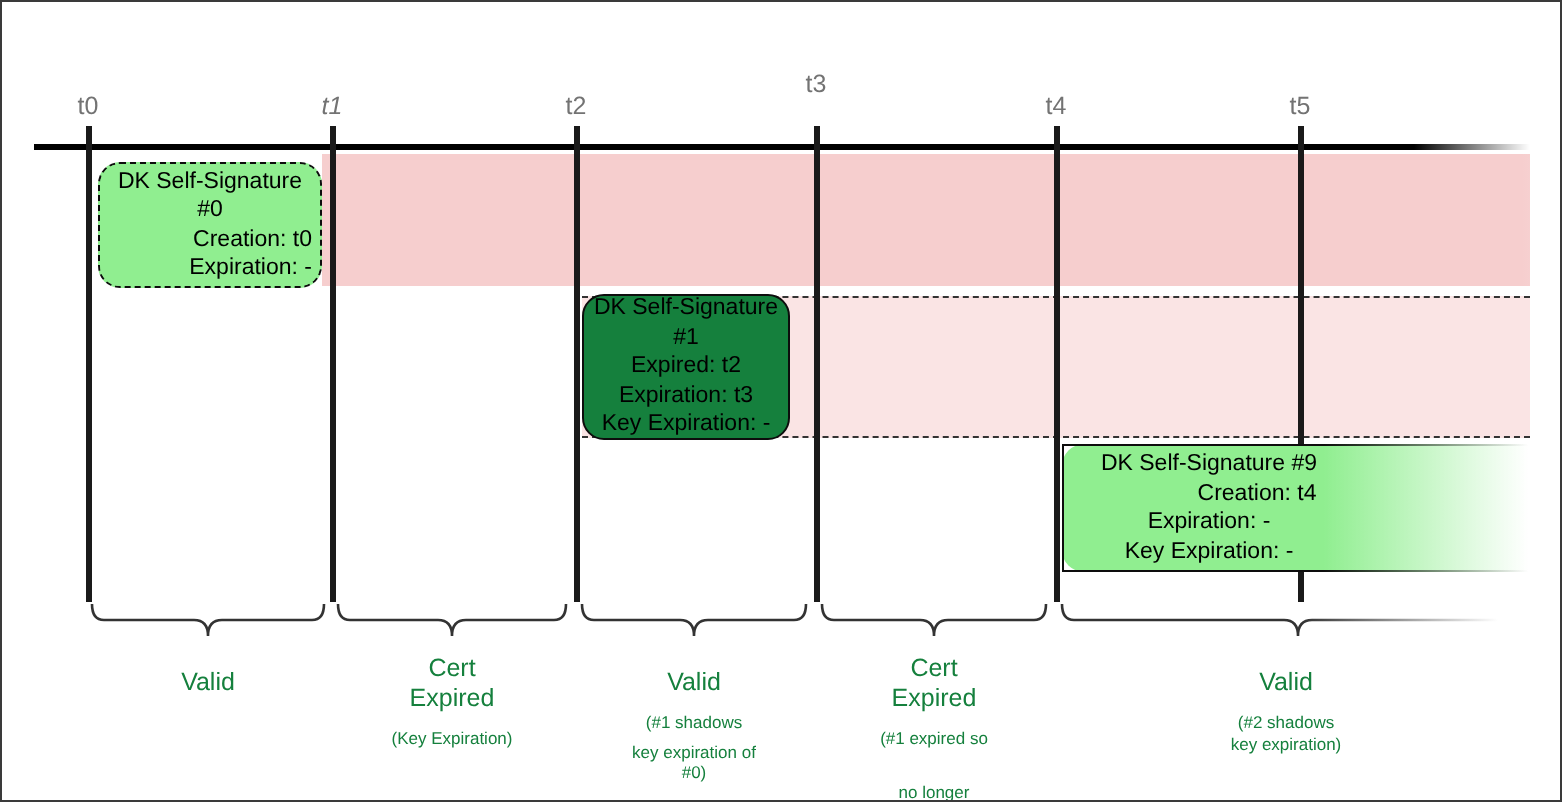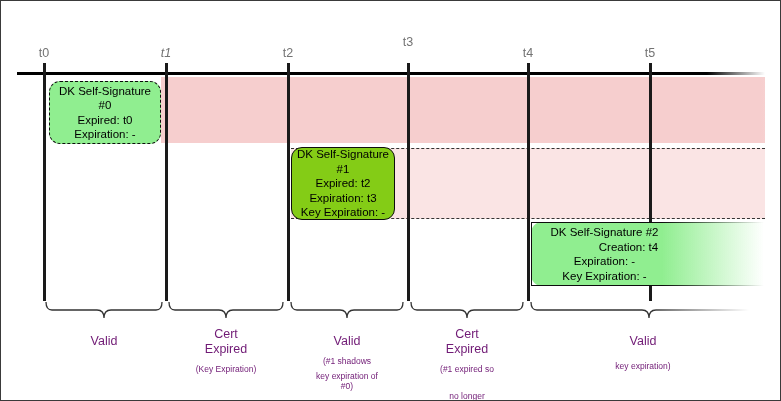--- a/index.html
+++ b/index.html
@@ -77,21 +77,21 @@
     flex-direction: column;
     align-items: center;
     justify-content: center;
     text-align: center;
     font-size: 11.5px;
     line-height: 14.5px;
     color: #000000;
     padding: 2px 4px;
   }
   .sig-box.solid-edge {
-    background: #84cc16;
+    background: #15803d;
     border: 1.6px solid #0d0d0d;
   }
   .sig-box.dashed-edge {
     background: #90ee90;
     border: 1.6px dashed #0d0d0d;
   }
   .sig-box.fade-right {
     background: linear-gradient(to right,
         #90ee90 0px, #90ee90 130px, rgba(144,238,144,0) 232px);
     border: 1.6px solid #0d0d0d;
@@ -106,21 +106,21 @@
   .brace {
     position: absolute;
     height: 18px;
   }
   .brace svg { display: block; width: 100%; height: 100%; }
   .seg-label {
     position: absolute;
     text-align: center;
     font-size: 12.5px;
     line-height: 15px;
-    color: #701a75;
+    color: #15803d;
   }
   .seg-title { display: block; }
   .seg-note {
     display: block;
     font-size: 8.5px;
     line-height: 10.5px;
     margin-top: 7px;
   }
 </style>
 </head>
@@ -141,35 +141,35 @@
   <div class="tick-line" style="left:526px; top:62px; height:238px;"></div>
   <div class="tick-line" style="left:648px; top:62px; height:238px;"></div>
 
   <div class="tick-label" style="left:43px;  top:45px;">t0</div>
   <div class="tick-label" style="left:165px; top:45px;font-style:italic;">t1</div>
   <div class="tick-label" style="left:287px; top:45px;">t2</div>
   <div class="tick-label" style="left:407px; top:34px;">t3</div>
   <div class="tick-label" style="left:527px; top:45px;">t4</div>
   <div class="tick-label" style="left:649px; top:45px;">t5</div>
 
-  <div class="sig-box dashed-edge" style="left:48px; top:80px; width:112px; height:63px;">
+  <div class="sig-box dashed-edge" style="left:48px; top:80px; width:112px; height:63px;align-items:flex-end;">
     <span class="sig-line">DK Self-Signature #0</span>
-    <span class="sig-line">Expired: t0</span>
+    <span class="sig-line">Creation: t0</span>
     <span class="sig-line">Expiration: -</span>
   </div>
 
   <div class="sig-box solid-edge" style="left:290px; top:146px; width:104px; height:73px;">
     <span class="sig-line">DK Self-Signature #1</span>
     <span class="sig-line">Expired: t2</span>
     <span class="sig-line">Expiration: t3</span>
     <span class="sig-line">Key Expiration: -</span>
   </div>
 
   <div class="sig-box fade-right" style="left:530px; top:221px; width:234px; height:64px;">
-    <span class="sig-line" style="margin-right:88px;">DK Self-Signature #2</span>
+    <span class="sig-line" style="margin-right:88px;">DK Self-Signature #9</span>
     <span class="sig-line" style="margin-right:40px;">Creation: t4</span>
     <span class="sig-line" style="margin-right:88px;">Expiration: -</span>
     <span class="sig-line" style="margin-right:88px;">Key Expiration: -</span>
   </div>
 
   <div class="brace" style="left:44px; top:300px; width:118px;">
     <svg viewBox="0 0 118 18" preserveAspectRatio="none">
       <path d="M1,1 Q1,9 7,9 L52,9 Q59,9 59,17 Q59,9 66,9 L111,9 Q117,9 117,1" fill="none" stroke="#333333" stroke-width="1.3"></path>
     </svg>
   </div>
@@ -221,16 +221,17 @@
   <div class="seg-label" style="left:409px; top:326px; width:114px;">
     <span class="seg-title">Cert</span>
     <span class="seg-title">Expired</span>
     <span class="seg-note">(#1 expired so</span>
     <span class="seg-note" style="margin-top:16px;text-decoration:underline;">no longer</span>
     <span class="seg-note" style="margin-top:0;">shadows #0)</span>
   </div>
 
   <div class="seg-label" style="left:529px; top:333px; width:226px;">
     <span class="seg-title">Valid</span>
-    <span class="seg-note" style="margin-top:12px;">key expiration)</span>
+    <span class="seg-note">(#2 shadows</span>
+    <span class="seg-note" style="margin-top:0;">key expiration)</span>
   </div>
 
 </div>
 
 </body></html>

